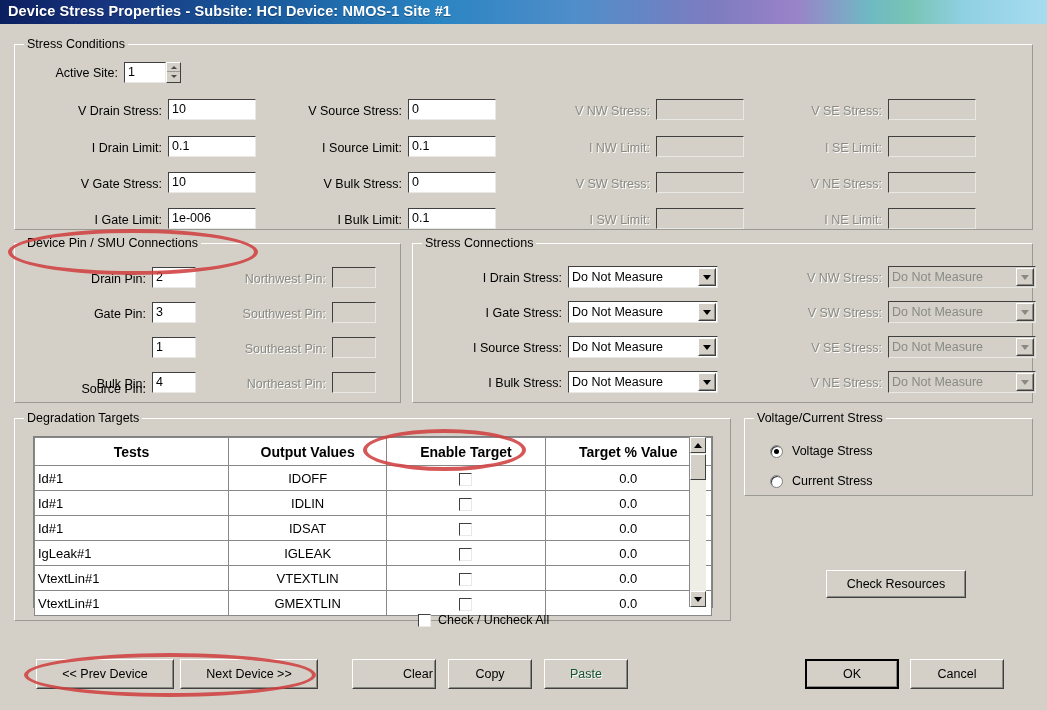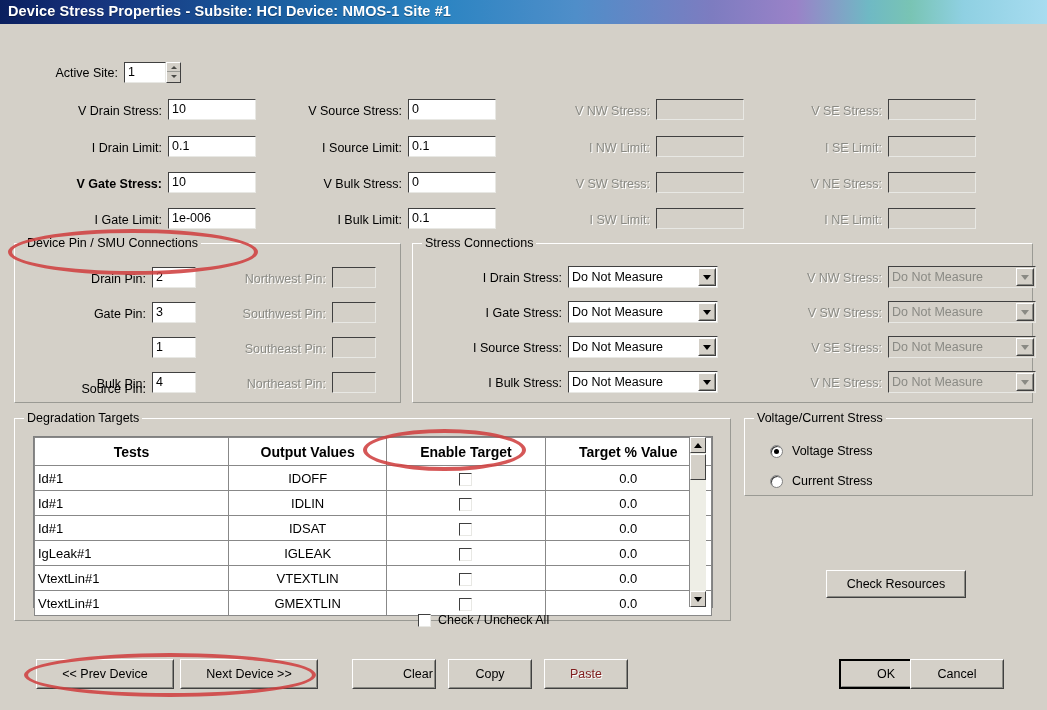--- a/index.html
+++ b/index.html
@@ -250,21 +250,21 @@
     white-space: nowrap;
   }
   .btn::after {
     content: "";
     position: absolute; left: 0; top: 0; right: 0; bottom: 0;
     border: 1px solid #d4d0c8;
     border-right-color: #8a8a84;
     border-bottom-color: #8a8a84;
     pointer-events: none;
   }
-  .btn.dis { color: #7f1d1d; text-shadow: 1px 1px 0 #ffffff; }
+  .btn.dis { color: #14532d; text-shadow: 1px 1px 0 #ffffff; }
   .btn.def { border: 2px solid #000; }
   .btn.def::after { border-color: #d4d0c8; border-right-color:#8a8a84; border-bottom-color:#8a8a84; }
   
   .cbrow {
     position: absolute;
     font-size: 12.5px;
     color: #000;
     white-space: nowrap;
   }
   .cbrow .cbl { position: absolute; left: 20px; top: 0; }
@@ -280,39 +280,43 @@
 </style>
 </head>
 <body>
 
 <div id="dialog">
 
   <div id="titlebar">
     <div class="tt">Device Stress Properties -   Subsite: HCI   Device: NMOS-1   Site #1</div>
   </div>
 
+  <div class="group" style="left:14px; top:44px; width:1019px; height:186px;">
+    <div class="inner"></div>
+    <div class="grouplabel">Stress Conditions</div>
+  </div>
 
   <div class="lbl" style="left:28px; top:66px; width:90px;">Active Site:</div>
   <div class="tf" style="left:124px; top:62px; width:42px; height:21px;">1</div>
   <div class="spin" style="left:166px; top:62px; height:21px;">
     <div class="half top">
         <span class="ar"></span>
       </div>
     <div class="half bot">
         <span class="ar"></span>
       </div>
   </div>
 
   <div class="lbl" style="left:32px;  top:104px; width:130px;">V Drain Stress:</div>
   <div class="tf" style="left:168px; top:99px;  width:88px; height:21px;">10</div>
 
   <div class="lbl" style="left:32px;  top:141px; width:130px;">I Drain Limit:</div>
   <div class="tf" style="left:168px; top:136px; width:88px; height:21px;">0.1</div>
 
-  <div class="lbl" style="left:32px;  top:177px; width:130px;font-weight:bold;">V Gate Stress:</div>
+  <div class="lbl" style="left:32px;  top:177px; width:130px;">V Gate Stress:</div>
   <div class="tf" style="left:168px; top:172px; width:88px; height:21px;">10</div>
 
   <div class="lbl" style="left:32px;  top:213px; width:130px;">I Gate Limit:</div>
   <div class="tf" style="left:168px; top:208px; width:88px; height:21px;">1e-006</div>
 
   <div class="lbl" style="left:272px; top:104px; width:130px;">V Source Stress:</div>
   <div class="tf" style="left:408px; top:99px;  width:88px; height:21px;">0</div>
 
   <div class="lbl" style="left:272px; top:141px; width:130px;">I Source Limit:</div>
   <div class="tf" style="left:408px; top:136px; width:88px; height:21px;">0.1</div>
@@ -537,20 +541,20 @@
   </div>
 
   <div class="btn" style="left:826px; top:570px; width:140px; height:28px;">Check Resources</div>
 
   <div class="btn" style="left:36px;  top:659px; width:138px; height:30px;">&lt;&lt; Prev Device</div>
   <div class="btn" style="left:180px; top:659px; width:138px; height:30px;">Next Device &gt;&gt;</div>
   <div class="btn" style="left:352px; top:659px; width:84px; height:30px;padding-left:48px;">Clear</div>
   <div class="btn" style="left:448px; top:659px; width:84px; height:30px;">Copy</div>
   <div class="btn dis" style="left:544px; top:659px; width:84px; height:30px;">Paste</div>
 
-  <div class="btn def" style="left:805px; top:659px; width:94px; height:30px;margin-left:34px;">OK</div>
+  <div class="btn def" style="left:805px; top:659px; width:94px; height:30px;">OK</div>
   <div class="btn" style="left:910px; top:659px; width:94px; height:30px;">Cancel</div>
 
   <div class="ellipse" style="left:8px;  top:229px; width:250px; height:46px;"></div>
   <div class="ellipse" style="left:363px; top:429px; width:163px; height:42px;"></div>
   <div class="ellipse" style="left:24px; top:653px; width:292px; height:44px;"></div>
 
 </div>
 
 </body></html>

